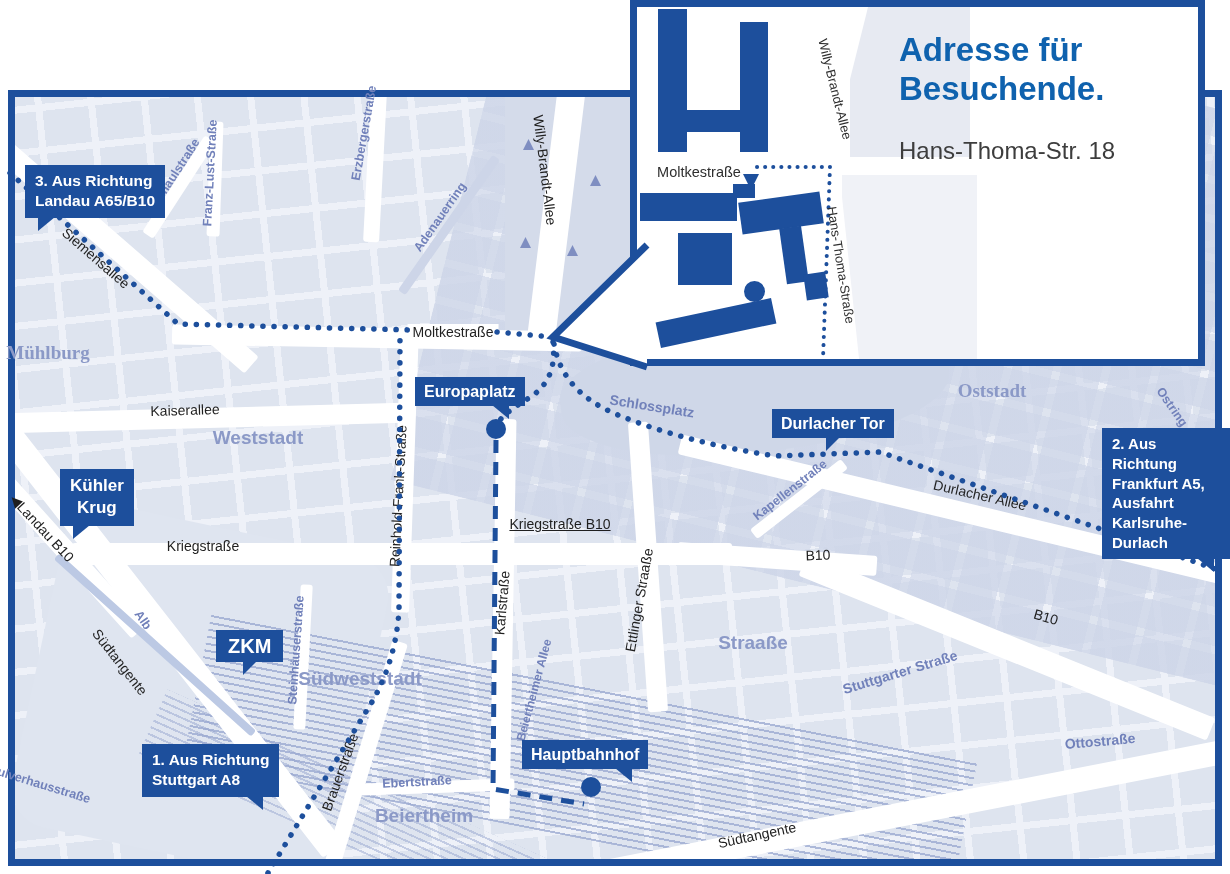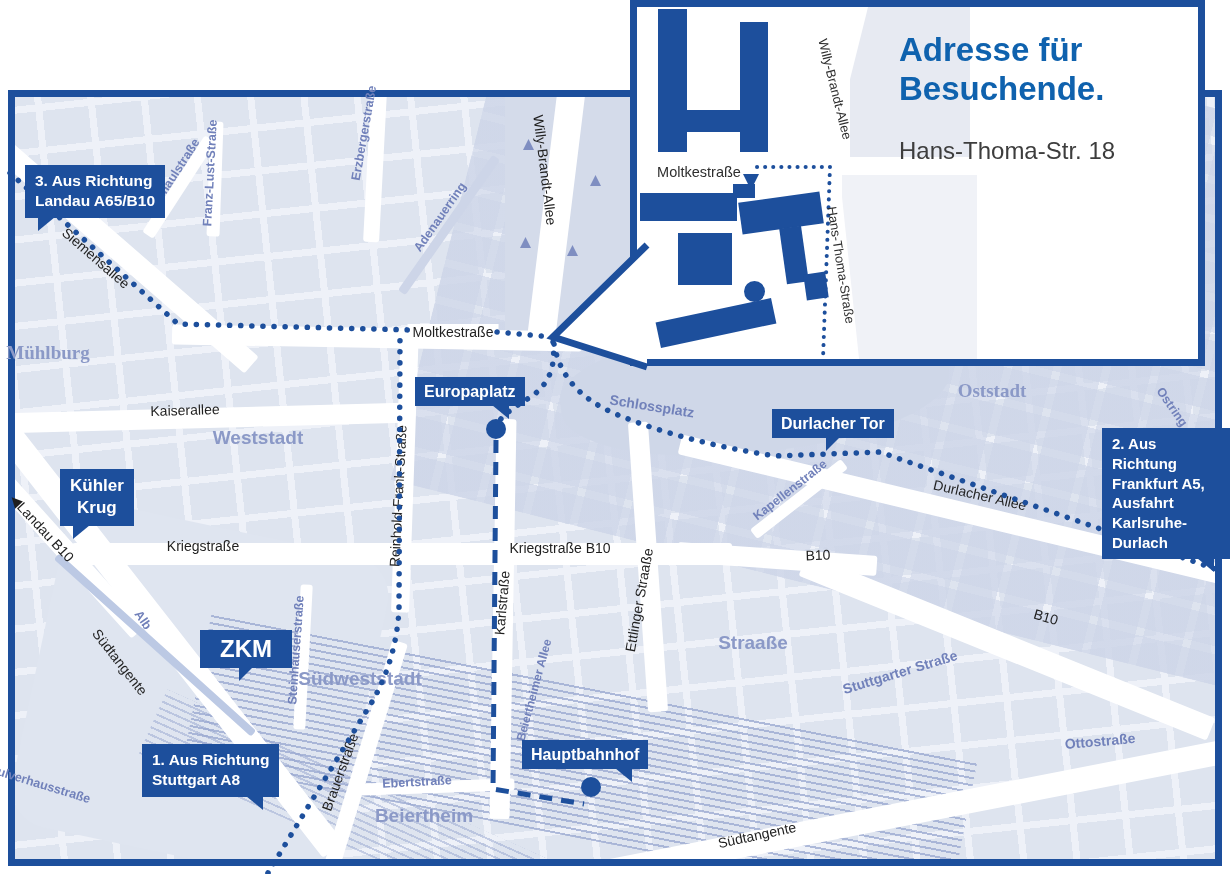--- a/index.html
+++ b/index.html
@@ -120,21 +120,21 @@
   <div class="slabel blue" style="left:364px;top:133px;--r:-80deg;">Erzbergerstraße</div>
   <div class="slabel blue" style="left:440px;top:217px;--r:-55deg;">Adenauerring</div>
   <div class="slabel" style="left:545px;top:170px;--r:83deg;">Willy-Brandt-Allee</div>
   <div class="slabel onroad" style="left:453px;top:332px;">Moltkestraße</div>
   <div class="slabel" style="left:185px;top:410px;--r:-1.5deg;">Kaiserallee</div>
   <div class="slabel blue" style="left:652px;top:406px;--r:9deg;font-size:14px;">Schlossplatz</div>
   <div class="slabel blue" style="left:790px;top:490px;--r:-38deg;">Kapellenstraße</div>
   <div class="slabel" style="left:980px;top:495px;--r:13deg;">Durlacher Allee</div>
   <div class="slabel blue" style="left:1172px;top:407px;--r:55deg;">Ostring</div>
   <div class="slabel" style="left:203px;top:546px;">Kriegstraße</div>
-  <div class="slabel" style="left:560px;top:548px;">Kriegstraße B10</div>
+  <div class="slabel" style="left:560px;top:524px;text-decoration:underline;">Kriegstraße B10</div>
   <div class="slabel" style="left:818px;top:555px;--r:-2deg;">B10</div>
   <div class="slabel" style="left:1046px;top:617px;--r:16deg;">B10</div>
   <div class="slabel" style="left:42px;top:528px;--r:47deg;"><span>◀</span><span>Landau B10</span></div>
   <div class="slabel" style="left:398px;top:496px;--r:-87deg;">Reinhold-Frank-Straße</div>
   <div class="slabel" style="left:502px;top:603px;--r:-85deg;">Karlstraße</div>
   <div class="slabel" style="left:639px;top:600px;--r:-80deg;">Ettlinger Straaße</div>
   <div class="slabel blue" style="left:296px;top:650px;--r:-86deg;">Steinhäuserstraße</div>
   <div class="slabel blue" style="left:143px;top:620px;--r:55deg;">Alb</div>
   <div class="slabel" style="left:120px;top:662px;--r:52deg;">Südtangente</div>
   <div class="slabel" style="left:757px;top:835px;--r:-12deg;">Südtangente</div>
@@ -150,21 +150,21 @@
   <div class="district" style="left:360px;top:679px;">Südweststadt</div>
   <div class="district" style="left:753px;top:643px;">Straaße</div>
   <div class="district" style="left:992px;top:391px;font-family:Liberation Serif, serif;">Oststadt</div>
   <div class="district" style="left:424px;top:816px;">Beiertheim</div>
 
 
   <div class="marker tl" style="left:25px;top:124px;margin-top:41px;">3. Aus Richtung
 Landau A65/B10</div>
   <div class="marker tl" style="left:60px;top:469px;text-align:center;font-size:17px;">Kühler
 Krug</div>
-  <div class="marker tc" style="left:200px;top:630px;font-size:24px;padding:3px 20px;">ZKM</div>
+  <div class="marker tc" style="left:216px;top:630px;font-size:20px;padding:3px 12px;">ZKM</div>
   <div class="marker tr" style="left:142px;top:744px;">1. Aus Richtung
 Stuttgart A8</div>
   <div class="marker tr small" style="left:415px;top:377px;">Europaplatz</div>
   <div class="marker tc small" style="left:772px;top:409px;">Durlacher Tor</div>
   <div class="marker tr" style="left:1055px;top:428px;font-size:15px;margin-left:47px;">2. Aus Richtung
 Frankfurt A5,
 Ausfahrt
 Karlsruhe-Durlach</div>
   <div class="marker tr small" style="left:522px;top:740px;">Hauptbahnhof</div>
 

